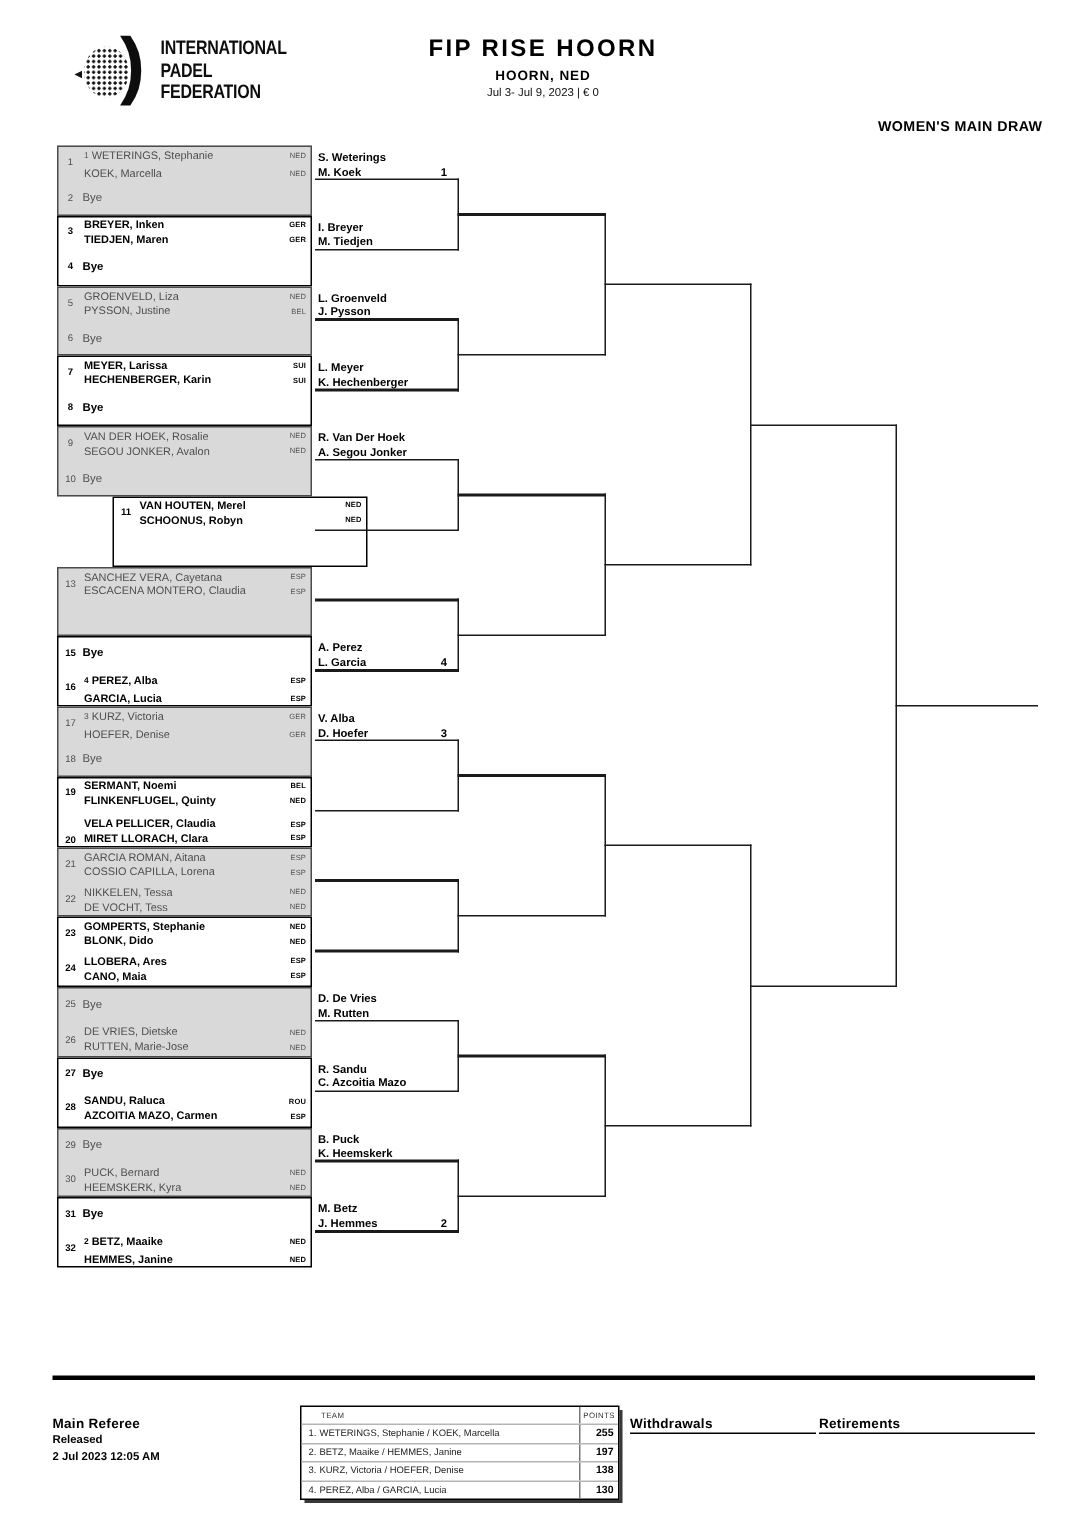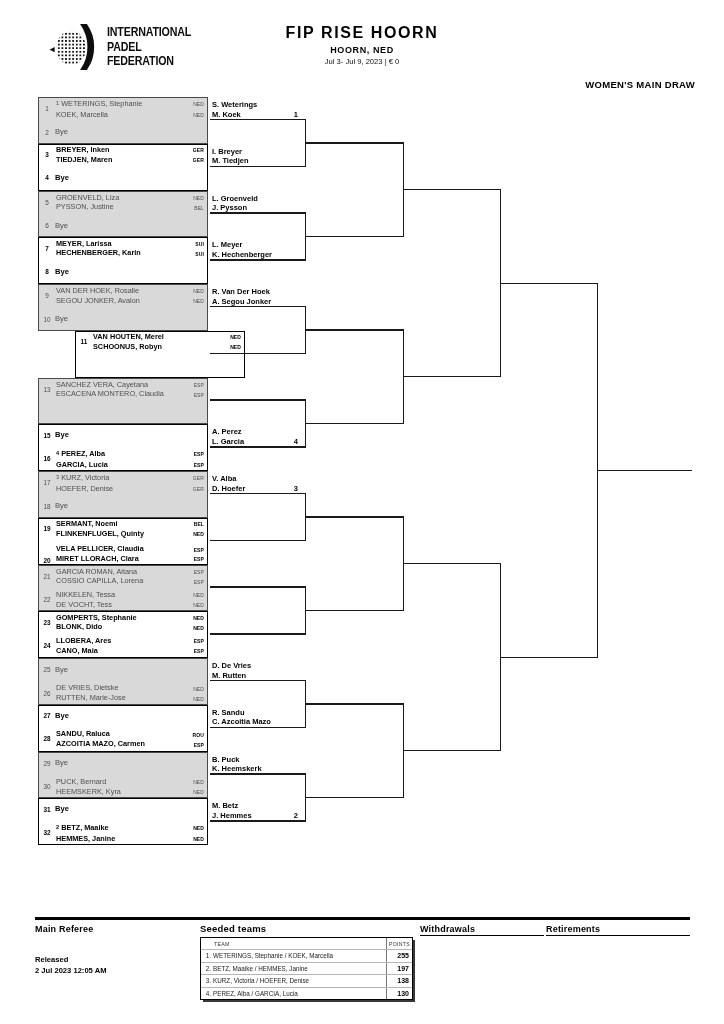--- a/index.html
+++ b/index.html
@@ -44,21 +44,21 @@
   .entry.bye{display:flex;align-items:center;padding-top:0;font-size:7.6px;}
   .pline{position:relative;white-space:nowrap;padding-left:1px;padding-right:16px;}
   .cc{position:absolute;right:3px;top:1.4px;font-size:5px;letter-spacing:0.1px;}
   .seed-sup{font-size:5.6px;position:relative;top:-1px;margin-right:2px;}
 
   .r16label{position:absolute;left:212px;width:91px;font-size:7.5px;font-weight:bold;line-height:9.4px;white-space:nowrap;}
   .r16label .seed{float:right;margin-right:5px;}
 
   
   .footrule{position:absolute;left:35px;top:917px;width:655px;height:2.6px;background:#000;}
-  .fhead{position:absolute;font-size:9px;font-weight:bold;letter-spacing:0.2px;}
+  .fhead{position:absolute;font-size:9px;font-weight:bold;letter-spacing:0.2px;margin-top:20px;}
   .mainref{left:35px;top:924px;}
   .seedhead{left:200px;top:923px;font-size:9.5px;}
   .withdrawals{left:420px;top:923.5px;width:124px;border-bottom:1.8px solid #000;padding-bottom:1.5px;}
   .retirements{left:546px;top:923.5px;width:144px;border-bottom:1.8px solid #000;padding-bottom:1.5px;}
   .released{position:absolute;left:35px;top:955px;font-size:7.6px;font-weight:bold;}
   .reldate{position:absolute;left:35px;top:965.5px;font-size:7.6px;font-weight:bold;}
 
   .seedtable{
     position:absolute;left:200px;top:937px;width:213px;background:#fff;
     border:1px solid #000;box-shadow:2.5px 2.5px 0 -0.5px #383838;box-sizing:border-box;

